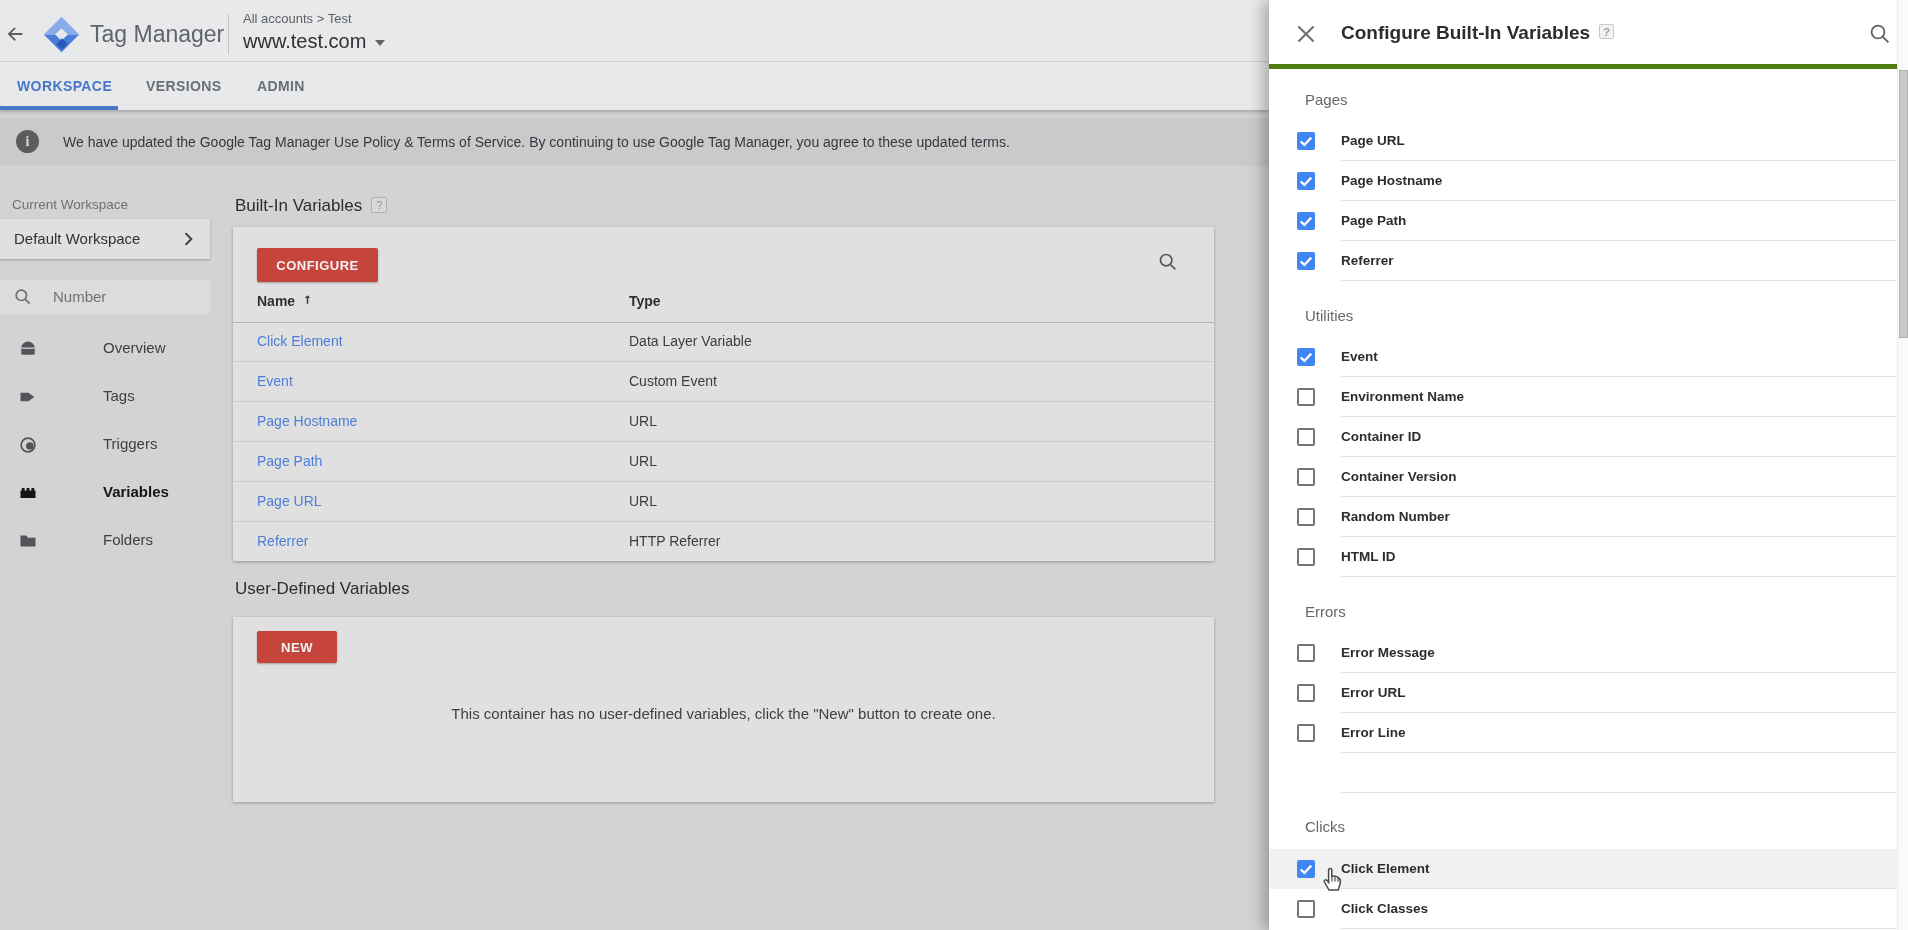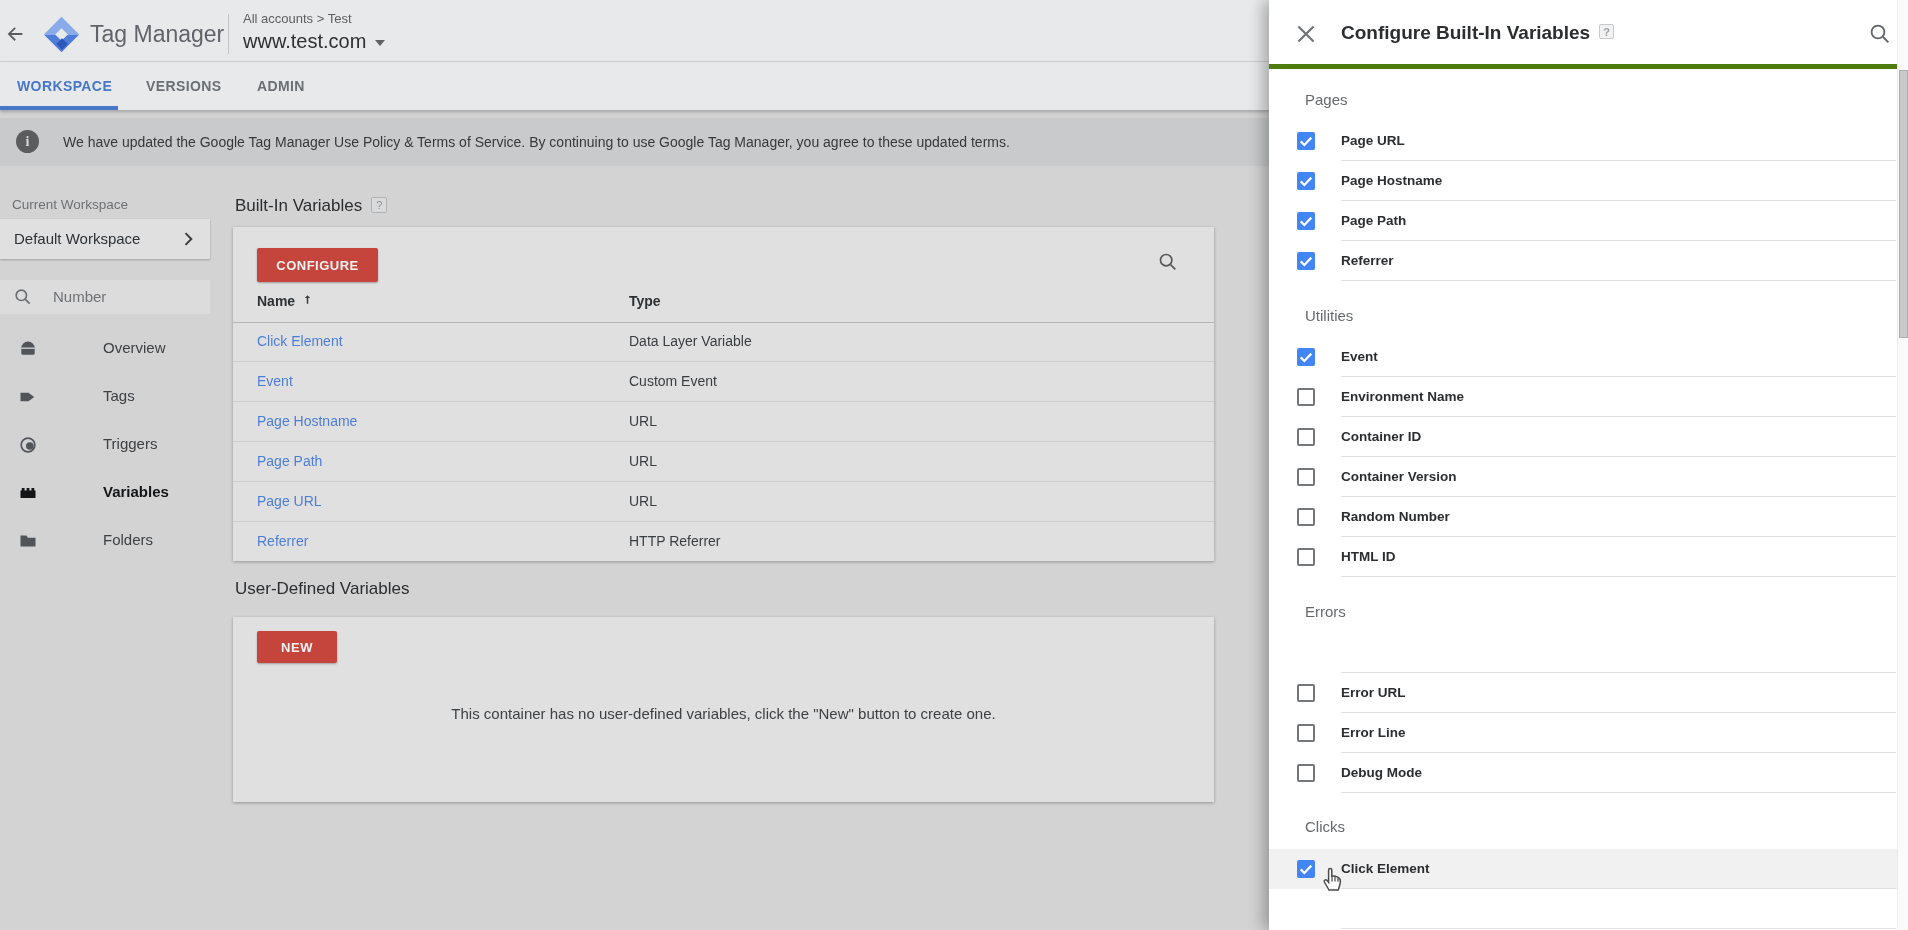--- a/index.html
+++ b/index.html
@@ -314,47 +314,51 @@
       <span class="plabel">Random Number</span>
     </div>
     <div class="psep" style="top:536px;"></div>
     <div class="pitem" style="top:537px;">
       <span class="cb off"></span>
       <span class="plabel">HTML ID</span>
     </div>
     <div class="psep" style="top:576px;"></div>
 
     <div class="psec" style="top:603px;">Errors</div>
+    <div class="pitem" style="top:633px;">
+      <span class="cb off"></span>
+      <span class="plabel">Error Message</span>
+    </div>
     <div class="psep" style="top:672px;"></div>
     <div class="pitem" style="top:673px;">
       <span class="cb off"></span>
       <span class="plabel">Error URL</span>
     </div>
     <div class="psep" style="top:712px;"></div>
     <div class="pitem" style="top:713px;">
       <span class="cb off"></span>
       <span class="plabel">Error Line</span>
     </div>
     <div class="psep" style="top:752px;"></div>
-    <div class="pitem" style="top:753px;">
-      <span class="cb off"></span>
-      <span class="plabel">Debug Mode</span>
-    </div>
     <div class="psep" style="top:792px;"></div>
 
     <div class="psec" style="top:818px;">Clicks</div>
     <div class="pitem hovered" style="top:849px;">
       <span class="cb on">
           <svg width="18" height="18" viewBox="0 0 24 24">
             <path d="M5 12.5l4.8 4.8L19 7.5" fill="none" stroke="#fff" stroke-width="3"></path>
           </svg>
         </span>
       <span class="plabel">Click Element</span>
     </div>
     <div class="psep" style="top:888px;"></div>
+    <div class="pitem" style="top:889px;">
+      <span class="cb off"></span>
+      <span class="plabel">Click Classes</span>
+    </div>
     <div class="psep" style="top:928px;"></div>
   </div>
 
   <div class="scrollbar">
     <div class="thumb"></div>
   </div>
 
   <div class="cursor-hand">
     <svg width="26" height="30" viewBox="0 0 26 30">
       <path d="M9 27l-4.6-8c-.9-1.7 1.4-3 2.6-1.6l1.6 2V7.2c0-2.2 3.2-2.2 3.2 0v6c3-.7 8.6.8 8.6 4.8 0 2.8-1 5.6-2.2 9z" fill="#ffffff" stroke="#4a4a4a" stroke-width="1.5"></path>

